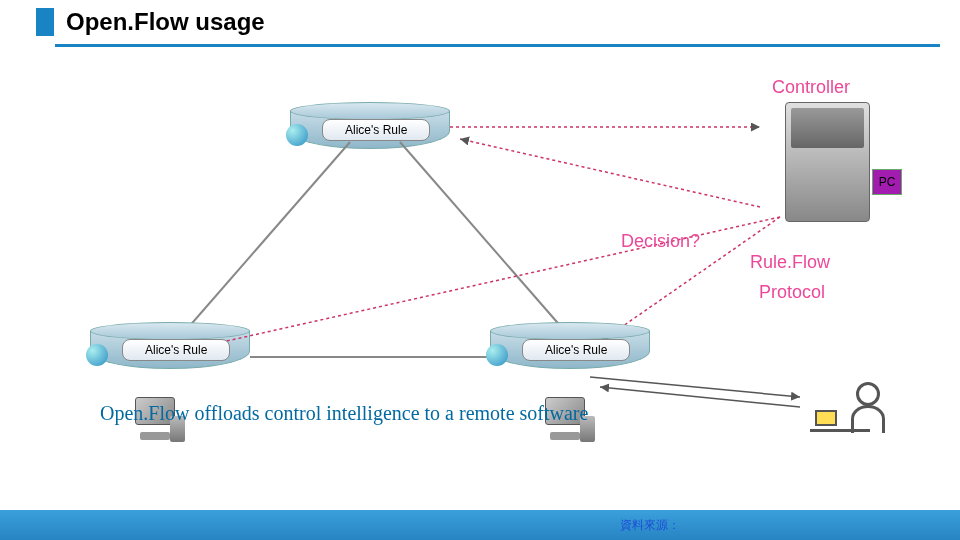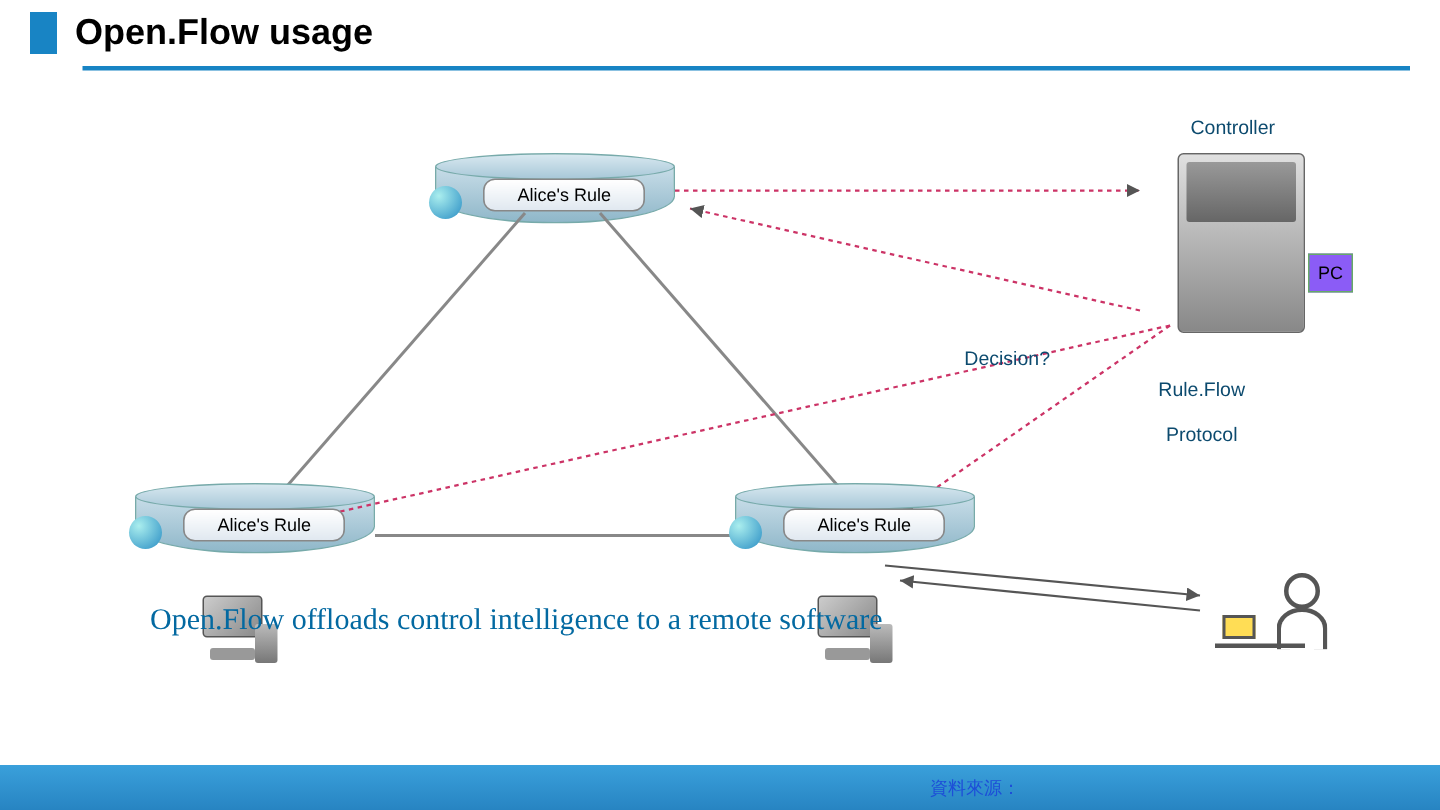--- a/index.html
+++ b/index.html
@@ -1,33 +1,33 @@
 <!DOCTYPE html>
 <html><head>
 <meta charset="utf-8">
 <style>
 *{margin:0;padding:0;box-sizing:border-box;font-family:Arial,sans-serif}
 body{width:960px;height:540px;background:#fff;position:relative;overflow:hidden}
-.header{display:flex;padding:8px 20px;gap:12px}
+.header{display:flex;padding:8px 36px;gap:12px}
 .header-accent{width:0;height:0;border-left:18px solid #1884c4;border-top:14px solid transparent;border-bottom:14px solid transparent;position:relative}
 .header-accent::before{content:"";position:absolute;left:-18px;top:-14px;width:18px;height:28px;background:#1884c4}
 .header-title{font-size:24px;font-weight:bold;color:#000}
 .divider{height:3px;background:#1884c4;margin:0 20px 0 55px}
 .canvas{position:relative;width:100%;height:450px}
 .dbshape{position:absolute;width:160px;height:55px}
 .dbshape .ell{width:100%;height:18px;border-radius:50%;background:linear-gradient(180deg,#d8e8f0,#a8c8d8);border:1px solid #7aa;position:absolute}
 .dbshape .body{position:absolute;top:9px;width:100%;height:38px;background:linear-gradient(180deg,#c8dde8,#8fb7c9);border-left:1px solid #7aa;border-right:1px solid #7aa;border-bottom:1px solid #7aa;border-radius:0 0 50% 50%/0 0 18px 18px}
 .dbshape .ell.top{top:0;z-index:2}
 .rulebox{position:absolute;background:linear-gradient(180deg,#fff,#e0e8f0);border:1px solid #888;border-radius:8px;padding:3px 22px;font-size:12px;z-index:5;text-align:right}
 .globe{position:absolute;width:22px;height:22px;border-radius:50%;background:radial-gradient(circle at 30% 30%,#aee,#2a8ec4);z-index:4;left:-4px;top:22px}
 .server{position:absolute;right:90px;top:55px;width:85px;height:120px;background:linear-gradient(180deg,#e0e0e0,#888);border-radius:4px;border:1px solid #666;z-index:3}
 .server::before{content:"";position:absolute;top:5px;left:5px;right:5px;height:40px;background:linear-gradient(180deg,#999,#666);border-radius:2px}
 .codebox{position:absolute;background:linear-gradient(180deg,#fce,#f8c);border:2px solid #d36;border-radius:10px;padding:4px 16px;font-size:12px;z-index:6;color:#000}
-.pclabel{position:absolute;right:58px;top:122px;width:30px;height:26px;background:#8b5cf6;border:1px solid #6a6;font-size:12px;display:flex;align-items:center;justify-content:center;z-index:7}
-.label{position:absolute;font-size:13px;color:#0c4a6e;z-index:5}
+.pclabel{position:absolute;right:58px;top:122px;width:30px;height:26px;background:#a21caf;border:1px solid #6a6;font-size:12px;display:flex;align-items:center;justify-content:center;z-index:7}
+.label{position:absolute;font-size:18px;color:#ec4899;z-index:5}
 .pc-icon{position:absolute;width:55px;height:55px}
 .pc-icon .mon{width:40px;height:28px;background:linear-gradient(135deg,#ccc,#888);border:1px solid #555;border-radius:3px;position:absolute;top:0;left:5px}
 .pc-icon .base{width:30px;height:8px;background:#999;position:absolute;bottom:12px;left:10px;border-radius:2px}
 .pc-icon .tower{width:15px;height:26px;background:linear-gradient(180deg,#bbb,#777);position:absolute;bottom:10px;right:0;border-radius:2px}
 .user-icon{position:absolute;right:70px;top:330px;width:80px;height:80px}
 .user-icon .head{width:24px;height:24px;border:3px solid #555;border-radius:50%;position:absolute;top:5px;right:10px}
 .user-icon .body{width:34px;height:28px;border:3px solid #555;border-radius:50% 50% 0 0;position:absolute;top:28px;right:5px;border-bottom:none}
 .user-icon .desk{width:60px;height:3px;background:#555;position:absolute;top:52px;left:0}
 .user-icon .screen{width:22px;height:16px;background:#fd5;border:2px solid #555;position:absolute;top:33px;left:5px}
 .statement{position:absolute;bottom:72px;left:100px;font-size:20px;color:#0369a1;font-family:'Times New Roman',serif}

